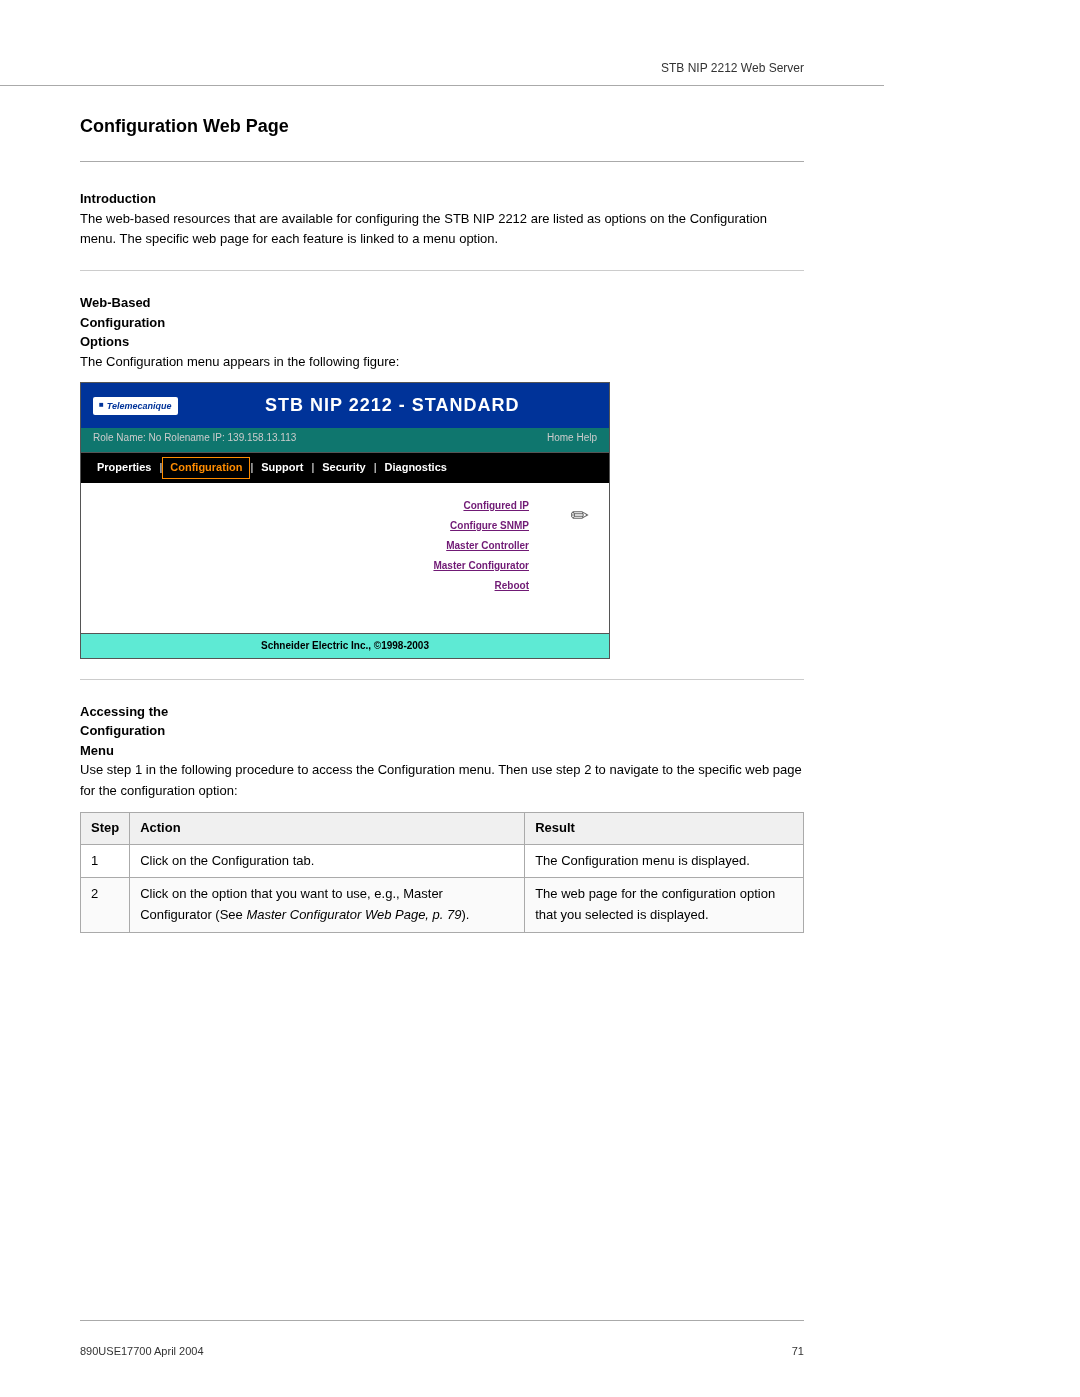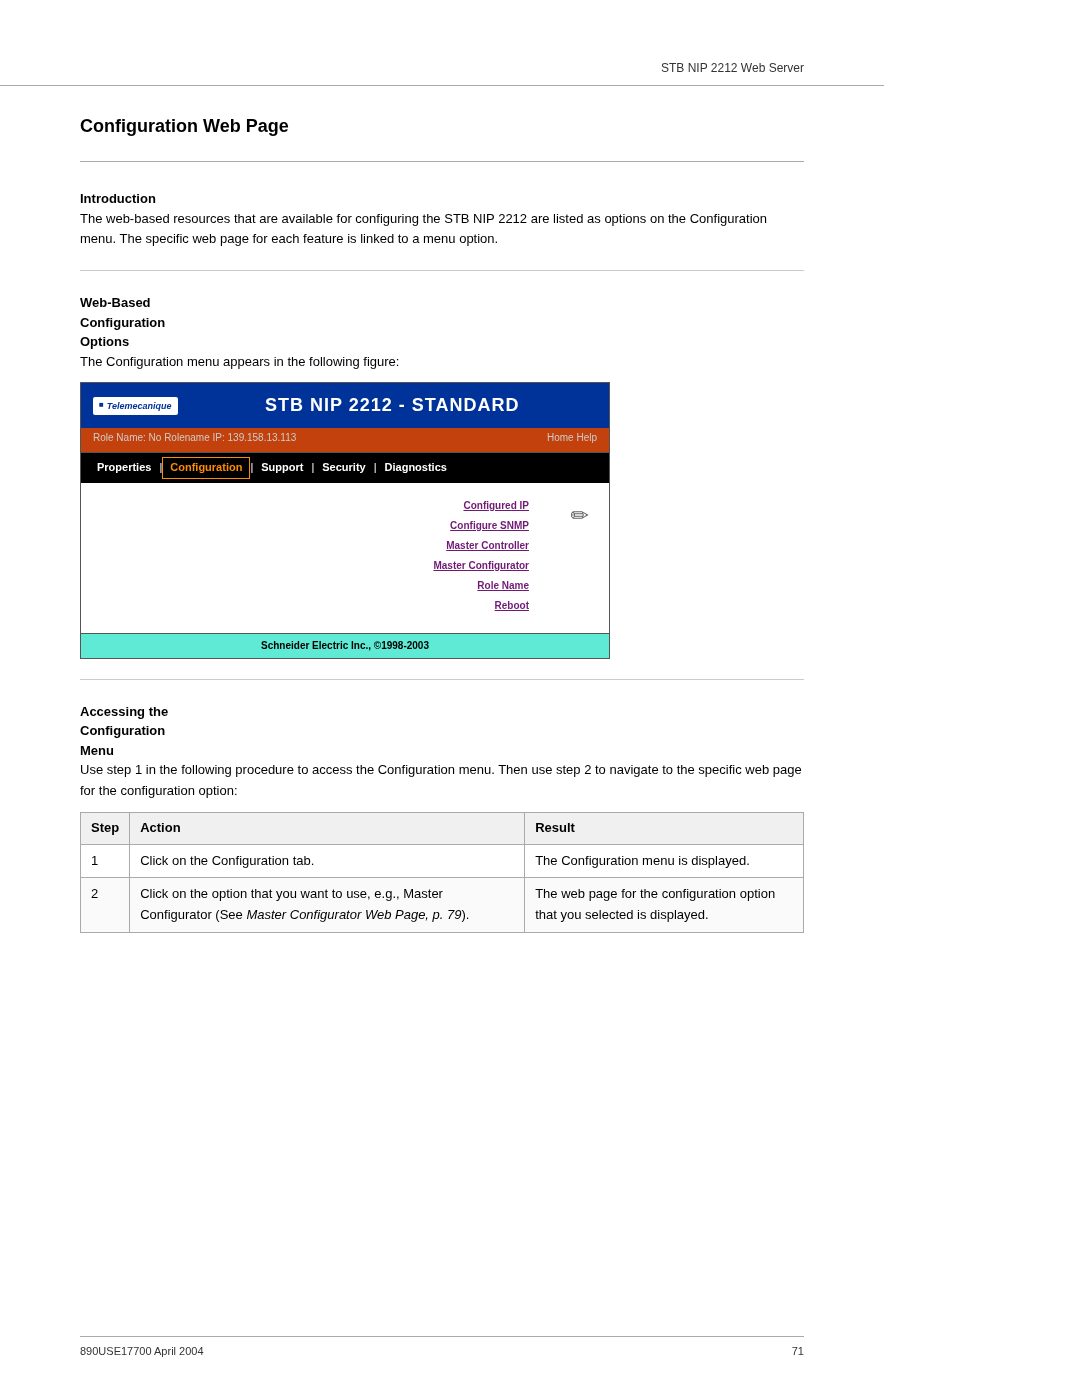--- a/index.html
+++ b/index.html
@@ -116,21 +116,21 @@
       color: #fff;
       font-size: 18px;
       font-weight: bold;
       letter-spacing: 1px;
       text-transform: uppercase;
       flex: 1;
       text-align: center;
     }
 
     .device-subtitle {
-      background: #c2410c;
+      background: #0f766e;
       color: #ccc;
       font-size: 10px;
       text-align: center;
       padding: 2px 12px 6px 12px;
       display: flex;
       justify-content: space-between;
       align-items: center;
     }
 
     .device-subtitle-links {
@@ -237,21 +237,21 @@
     
     .page-footer {
       position: absolute;
       bottom: 40px;
       left: 80px;
       right: 80px;
       display: flex;
       justify-content: space-between;
       align-items: center;
       border-top: 1px solid #aaa;
-      padding-top: 8px;
+      padding-top: 24px;
     }
 
     .footer-left {
       font-size: 11px;
       color: #333;
     }
 
     .footer-right {
       font-size: 11px;
       color: #333;
@@ -320,21 +320,20 @@
             <span class="nav-separator"> | </span>
             <span class="nav-item">Diagnostics</span>
           </div>
 
           <div class="device-body">
             <div class="device-menu">
               <a class="device-menu-item">Configured IP</a>
               <a class="device-menu-item">Configure SNMP</a>
               <a class="device-menu-item">Master Controller</a>
               <a class="device-menu-item">Master Configurator</a>
-              <a class="device-menu-item">Role Name</a>
               <a class="device-menu-item">Reboot</a>
             </div>
             <div class="device-icon-area">
 
               <span style="font-size:22px; color:#666;">✏</span>
             </div>
           </div>
 
           <div class="device-footer">Schneider Electric Inc., ©1998-2003</div>
         </div>

